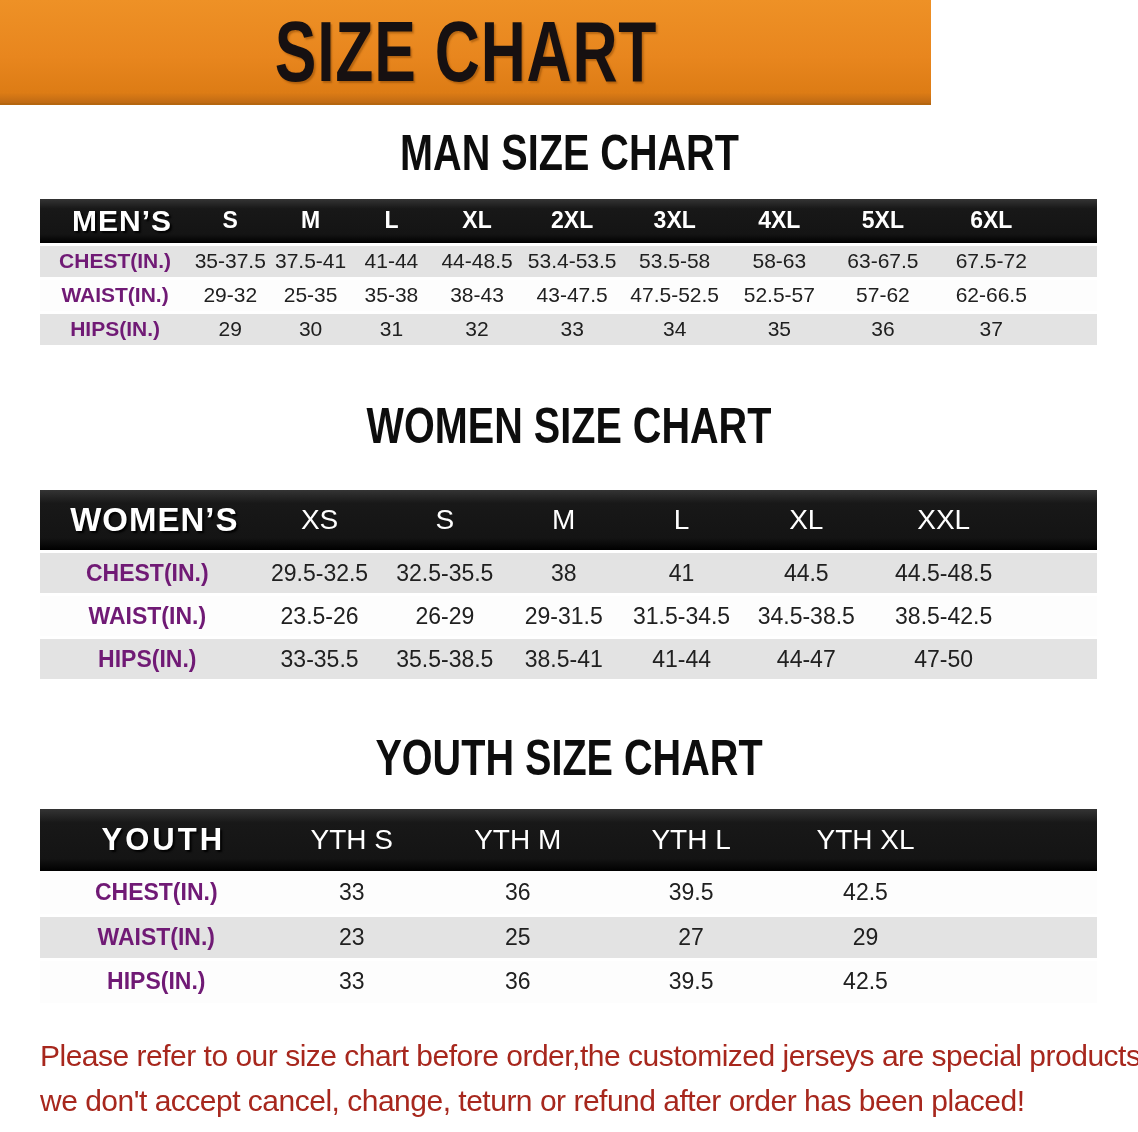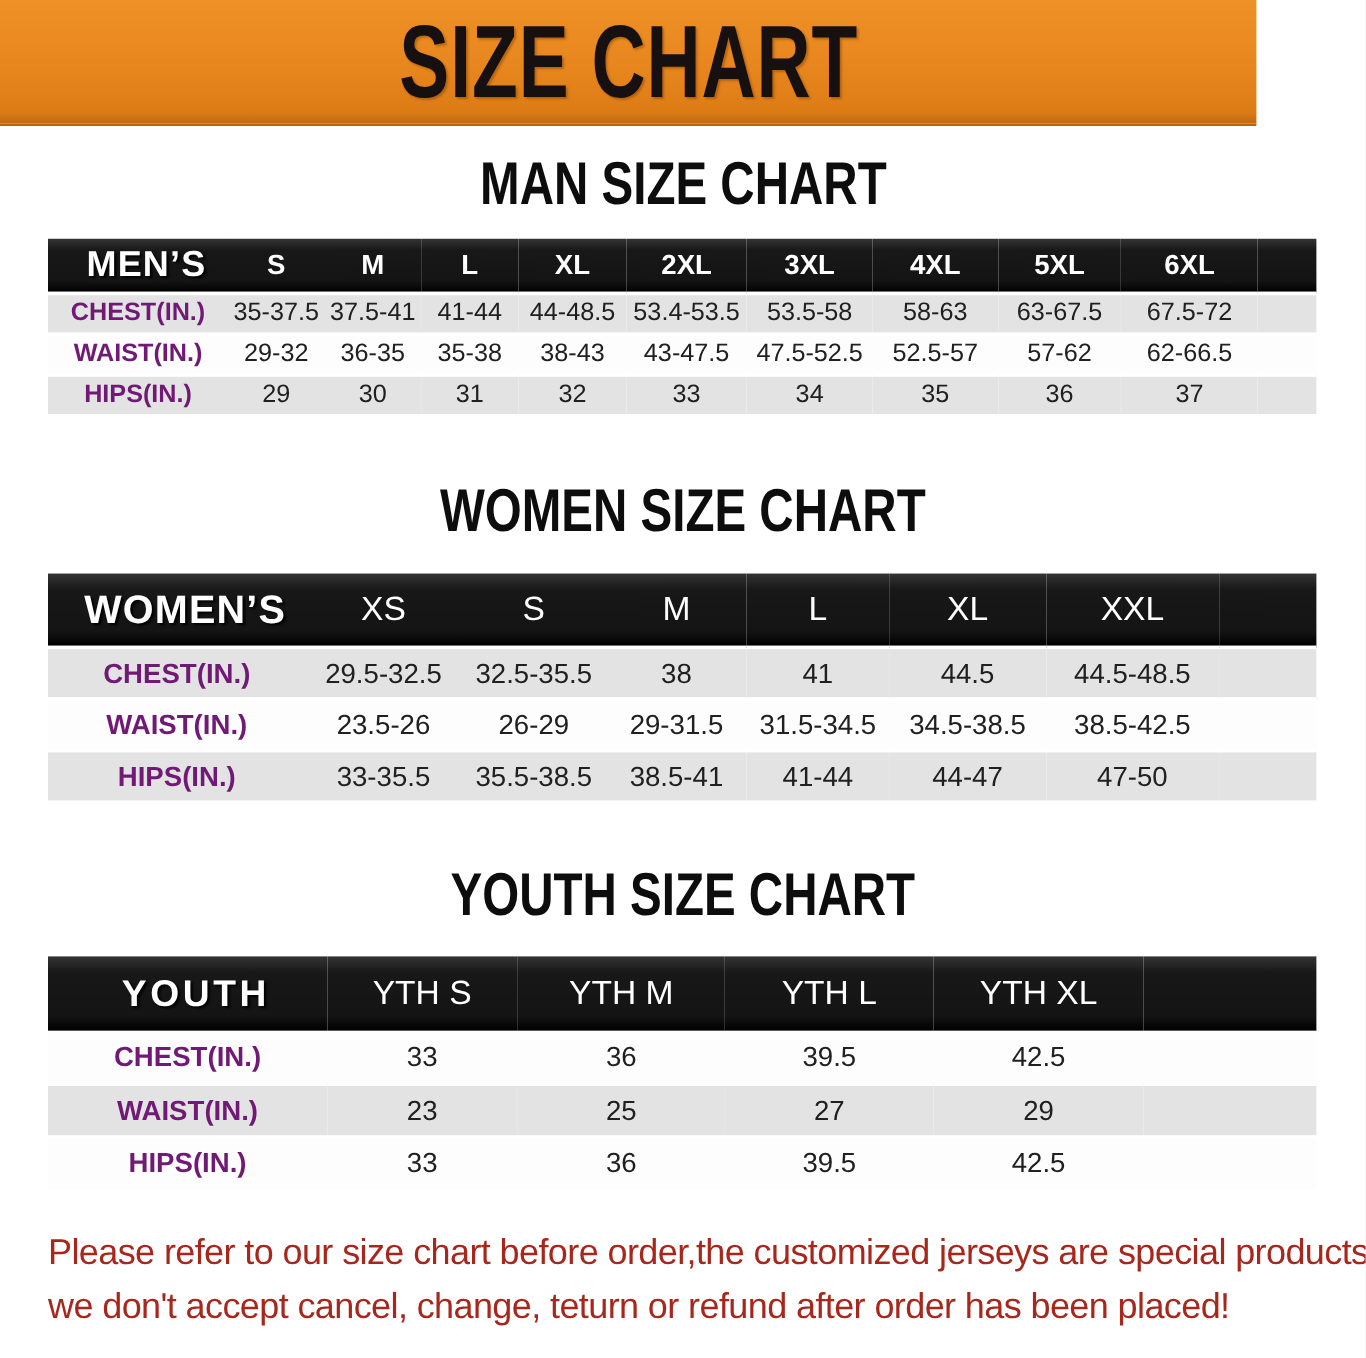--- a/index.html
+++ b/index.html
@@ -5,21 +5,21 @@
   html,body { margin:0; padding:0; }
   body {
     width:1138px; height:1132px;
     background:#ffffff;
     font-family:"Liberation Sans", sans-serif;
     overflow:hidden;
     border-right:1px solid #e8e8e8;
   }
   
   .banner {
-    width:1047px; height:103px;
+    width:931px; height:103px;
     background:linear-gradient(180deg,#ee9126 0%, #e8861e 55%, #dd7c15 90%, #bf6a14 100%);
     display:flex; align-items:center; justify-content:center;
     border-bottom:2px solid #b5660f;
   }
   .banner-title {
     display:inline-block;
     font-size:78px; font-weight:800; color:#161011;
     letter-spacing:1px; white-space:nowrap;
     transform:scale(0.80,1.10);
     text-shadow:2px 2px 2px rgba(120,60,0,0.45);
@@ -30,21 +30,21 @@
   .heading-row.women { margin-top:52px; }
   .heading-row.youth { margin-top:50px; }
   .section-heading {
     display:inline-block;
     font-size:45px; font-weight:800; color:#0d0d0d;
     white-space:nowrap;
     transform:scale(0.88,1.12);
   }
   
   .table-host.men   { margin-top:20px; }
-  .table-host.women { margin-top:26px; }
+  .table-host.women { margin-top:38px; }
   .table-host.youth { margin-top:25px; }
   table.size-table {
     width:1057px; margin-left:40px;
     border-collapse:collapse; table-layout:fixed;
     border-spacing:0;
   }
   table.size-table thead th {
     background:linear-gradient(180deg,#343434 0%, #181818 22%, #141414 80%, #000 100%);
     color:#ffffff; vertical-align:middle;
   }
@@ -138,21 +138,21 @@
           <td>53.4-53.5</td>
           <td>53.5-58</td>
           <td>58-63</td>
           <td>63-67.5</td>
           <td>67.5-72</td>
           <td></td>
         </tr>
         <tr class="white">
           <td class="row-label">WAIST(IN.)</td>
           <td>29-32</td>
-          <td>36-35</td>
+          <td>25-35</td>
           <td>35-38</td>
           <td>38-43</td>
           <td>43-47.5</td>
           <td>47.5-52.5</td>
           <td>52.5-57</td>
           <td>57-62</td>
           <td>62-66.5</td>
           <td></td>
         </tr>
         <tr class="gray">

